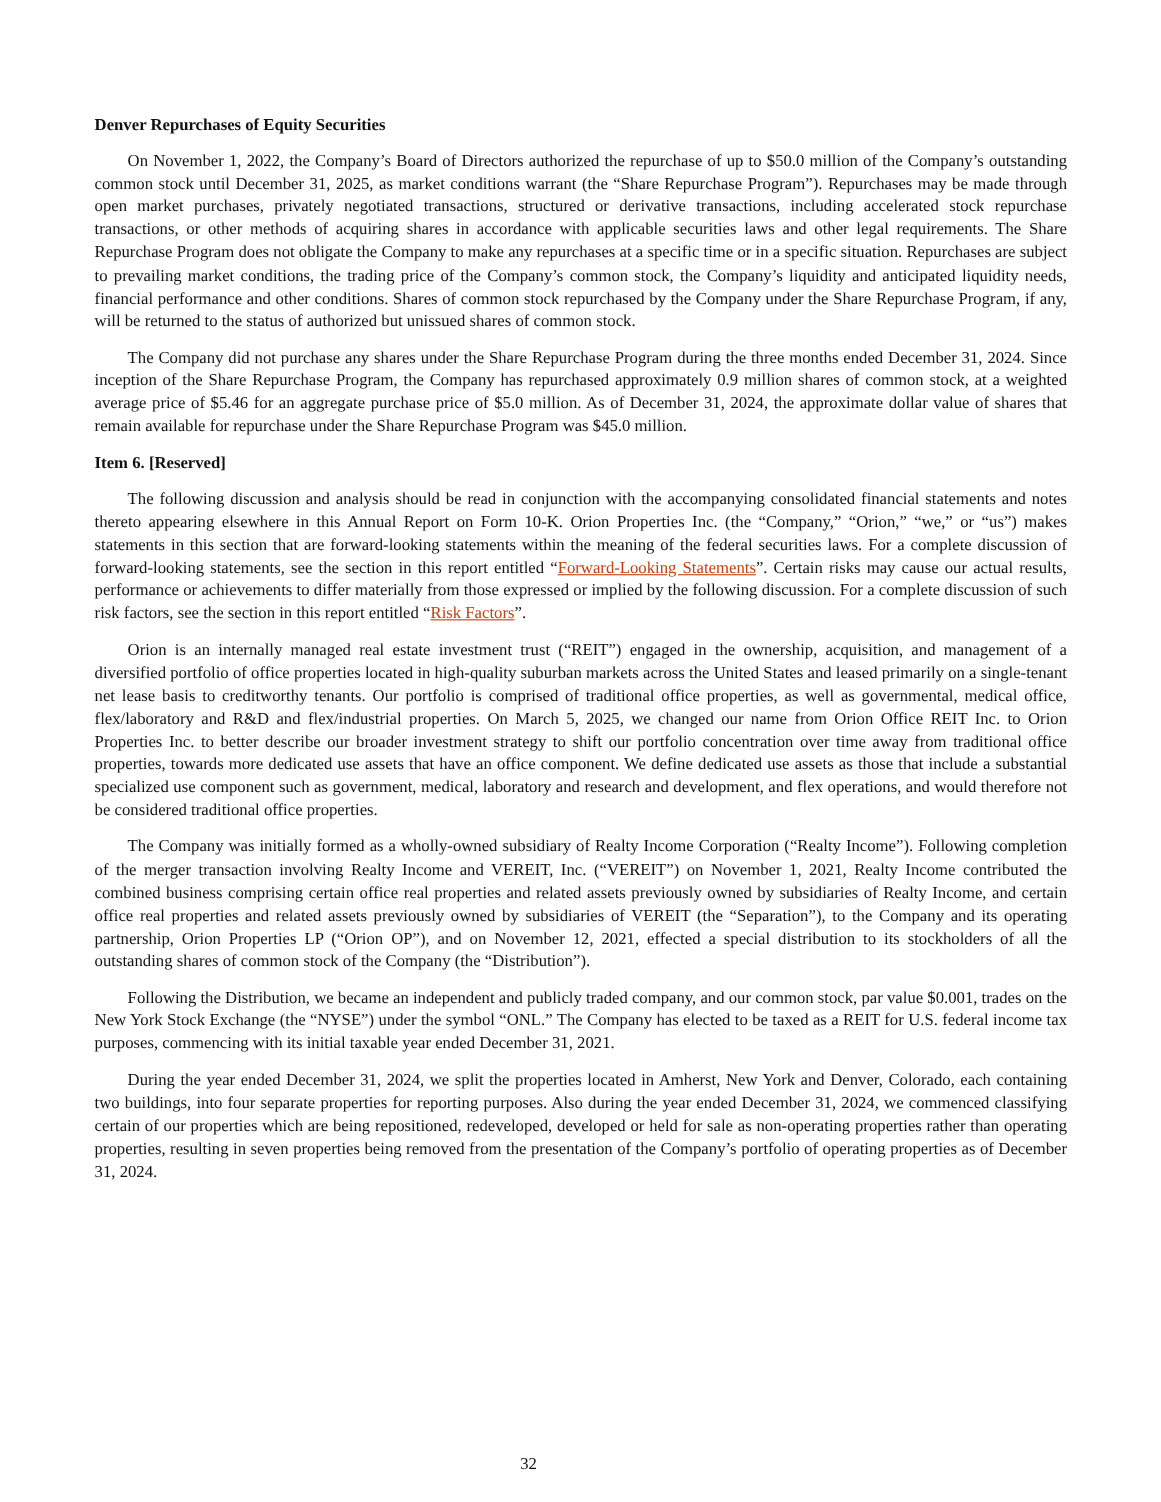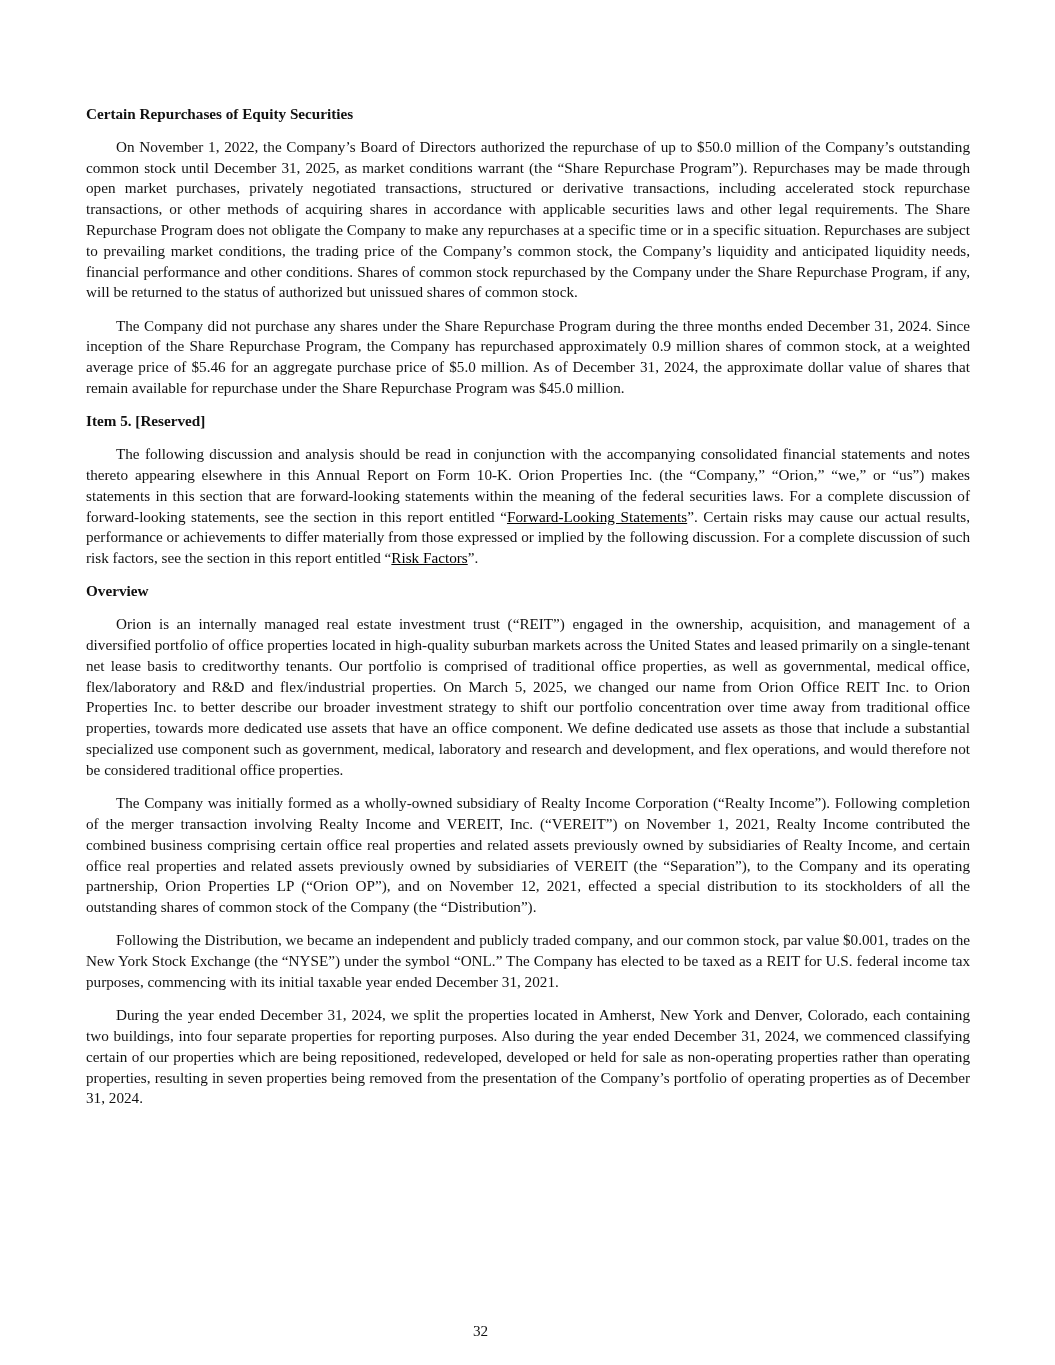--- a/index.html
+++ b/index.html
@@ -4,38 +4,37 @@
 <style>
   html, body { margin: 0; padding: 0; background: #ffffff; }
   body { width: 1055px; height: 1365px; position: relative; overflow: hidden; }
   .page {
     position: absolute; left: 86px; top: 104px; width: 884px;
     font-family: "Liberation Serif", "DejaVu Serif", serif;
     font-size: 15.2px; line-height: 20.8px; color: #111;
   }
   .heading { font-weight: bold; margin: 0 0 12px 0; text-align: left; }
   p.para { margin: 0 0 12.5px 0; text-indent: 30px; text-align: justify; }
-  a.link { color: #000000; text-decoration: underline; }
+  a.link { color: #c2410c; text-decoration: underline; }
   .page-number {
     position: absolute; left: 0; width: 961px; top: 1322px; text-align: center;
     font-family: "Liberation Serif", "DejaVu Serif", serif; font-size: 15.2px; color: #111;
   }
 </style>
 </head>
 <body>
 
 <div class="page">
-  <div class="heading">Certain Repurchases of Equity Securities</div>
+  <div class="heading">Denver Repurchases of Equity Securities</div>
   <p class="para">On November 1, 2022, the Company’s Board of Directors authorized the repurchase of up to $50.0 million of the Company’s outstanding common stock until December 31, 2025, as market conditions warrant (the “Share Repurchase Program”). Repurchases may be made through open market purchases, privately negotiated transactions, structured or derivative transactions, including accelerated stock repurchase transactions, or other methods of acquiring shares in accordance with applicable securities laws and other legal requirements. The Share Repurchase Program does not obligate the Company to make any repurchases at a specific time or in a specific situation. Repurchases are subject to prevailing market conditions, the trading price of the Company’s common stock, the Company’s liquidity and anticipated liquidity needs, financial performance and other conditions. Shares of common stock repurchased by the Company under the Share Repurchase Program, if any, will be returned to the status of authorized but unissued shares of common stock.</p>
   <p class="para">The Company did not purchase any shares under the Share Repurchase Program during the three months ended December 31, 2024. Since inception of the Share Repurchase Program, the Company has repurchased approximately 0.9 million shares of common stock, at a weighted average price of $5.46 for an aggregate purchase price of $5.0 million. As of December 31, 2024, the approximate dollar value of shares that remain available for repurchase under the Share Repurchase Program was $45.0 million.</p>
 
-  <div class="heading">Item 5. [Reserved]</div>
+  <div class="heading">Item 6. [Reserved]</div>
 
   <p class="para"><span>The following discussion and analysis should be read in conjunction with the accompanying consolidated financial statements and notes thereto appearing elsewhere in this Annual Report on Form 10-K. Orion Properties Inc. (the “Company,” “Orion,” “we,” or “us”) makes statements in this section that are forward-looking statements within the meaning of the federal securities laws. For a complete discussion of forward-looking statements, see the section in this report entitled “</span><a class="link" href="#">Forward-Looking Statements</a><span>”. Certain risks may cause our actual results, performance or achievements to differ materially from those expressed or implied by the following discussion. For a complete discussion of such risk factors, see the section in this report entitled “</span><a class="link" href="#">Risk Factors</a><span>”.</span></p>
 
-  <div class="heading">Overview</div>
   <p class="para">Orion is an internally managed real estate investment trust (“REIT”) engaged in the ownership, acquisition, and management of a diversified portfolio of office properties located in high-quality suburban markets across the United States and leased primarily on a single-tenant net lease basis to creditworthy tenants. Our portfolio is comprised of traditional office properties, as well as governmental, medical office, flex/laboratory and R&amp;D and flex/industrial properties. On March 5, 2025, we changed our name from Orion Office REIT Inc. to Orion Properties Inc. to better describe our broader investment strategy to shift our portfolio concentration over time away from traditional office properties, towards more dedicated use assets that have an office component. We define dedicated use assets as those that include a substantial specialized use component such as government, medical, laboratory and research and development, and flex operations, and would therefore not be considered traditional office properties.</p>
   <p class="para">The Company was initially formed as a wholly-owned subsidiary of Realty Income Corporation (“Realty Income”). Following completion of the merger transaction involving Realty Income and VEREIT, Inc. (“VEREIT”) on November 1, 2021, Realty Income contributed the combined business comprising certain office real properties and related assets previously owned by subsidiaries of Realty Income, and certain office real properties and related assets previously owned by subsidiaries of VEREIT (the “Separation”), to the Company and its operating partnership, Orion Properties LP (“Orion OP”), and on November 12, 2021, effected a special distribution to its stockholders of all the outstanding shares of common stock of the Company (the “Distribution”).</p>
   <p class="para">Following the Distribution, we became an independent and publicly traded company, and our common stock, par value $0.001, trades on the New York Stock Exchange (the “NYSE”) under the symbol “ONL.” The Company has elected to be taxed as a REIT for U.S. federal income tax purposes, commencing with its initial taxable year ended December 31, 2021.</p>
   <p class="para">During the year ended December 31, 2024, we split the properties located in Amherst, New York and Denver, Colorado, each containing two buildings, into four separate properties for reporting purposes. Also during the year ended December 31, 2024, we commenced classifying certain of our properties which are being repositioned, redeveloped, developed or held for sale as non-operating properties rather than operating properties, resulting in seven properties being removed from the presentation of the Company’s portfolio of operating properties as of December 31, 2024.</p>
 </div>
 
 <div class="page-number">32</div>
 
 </body></html>

